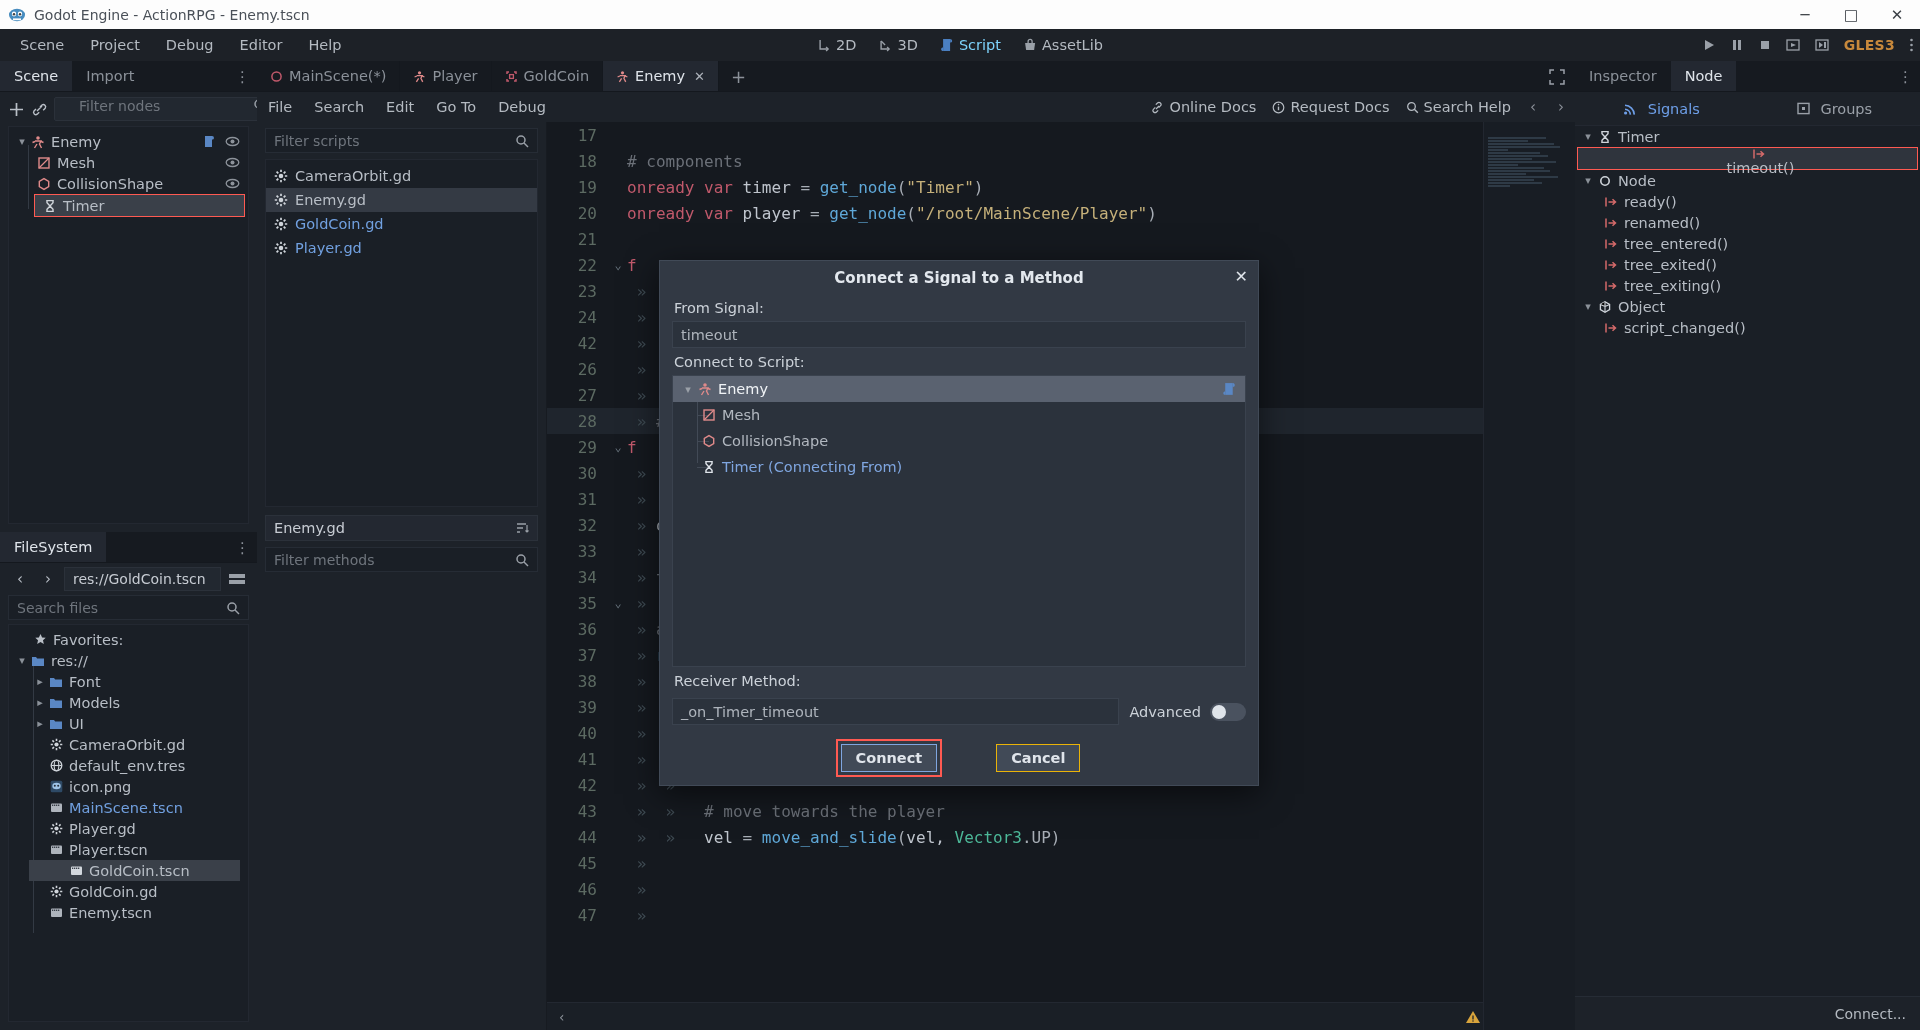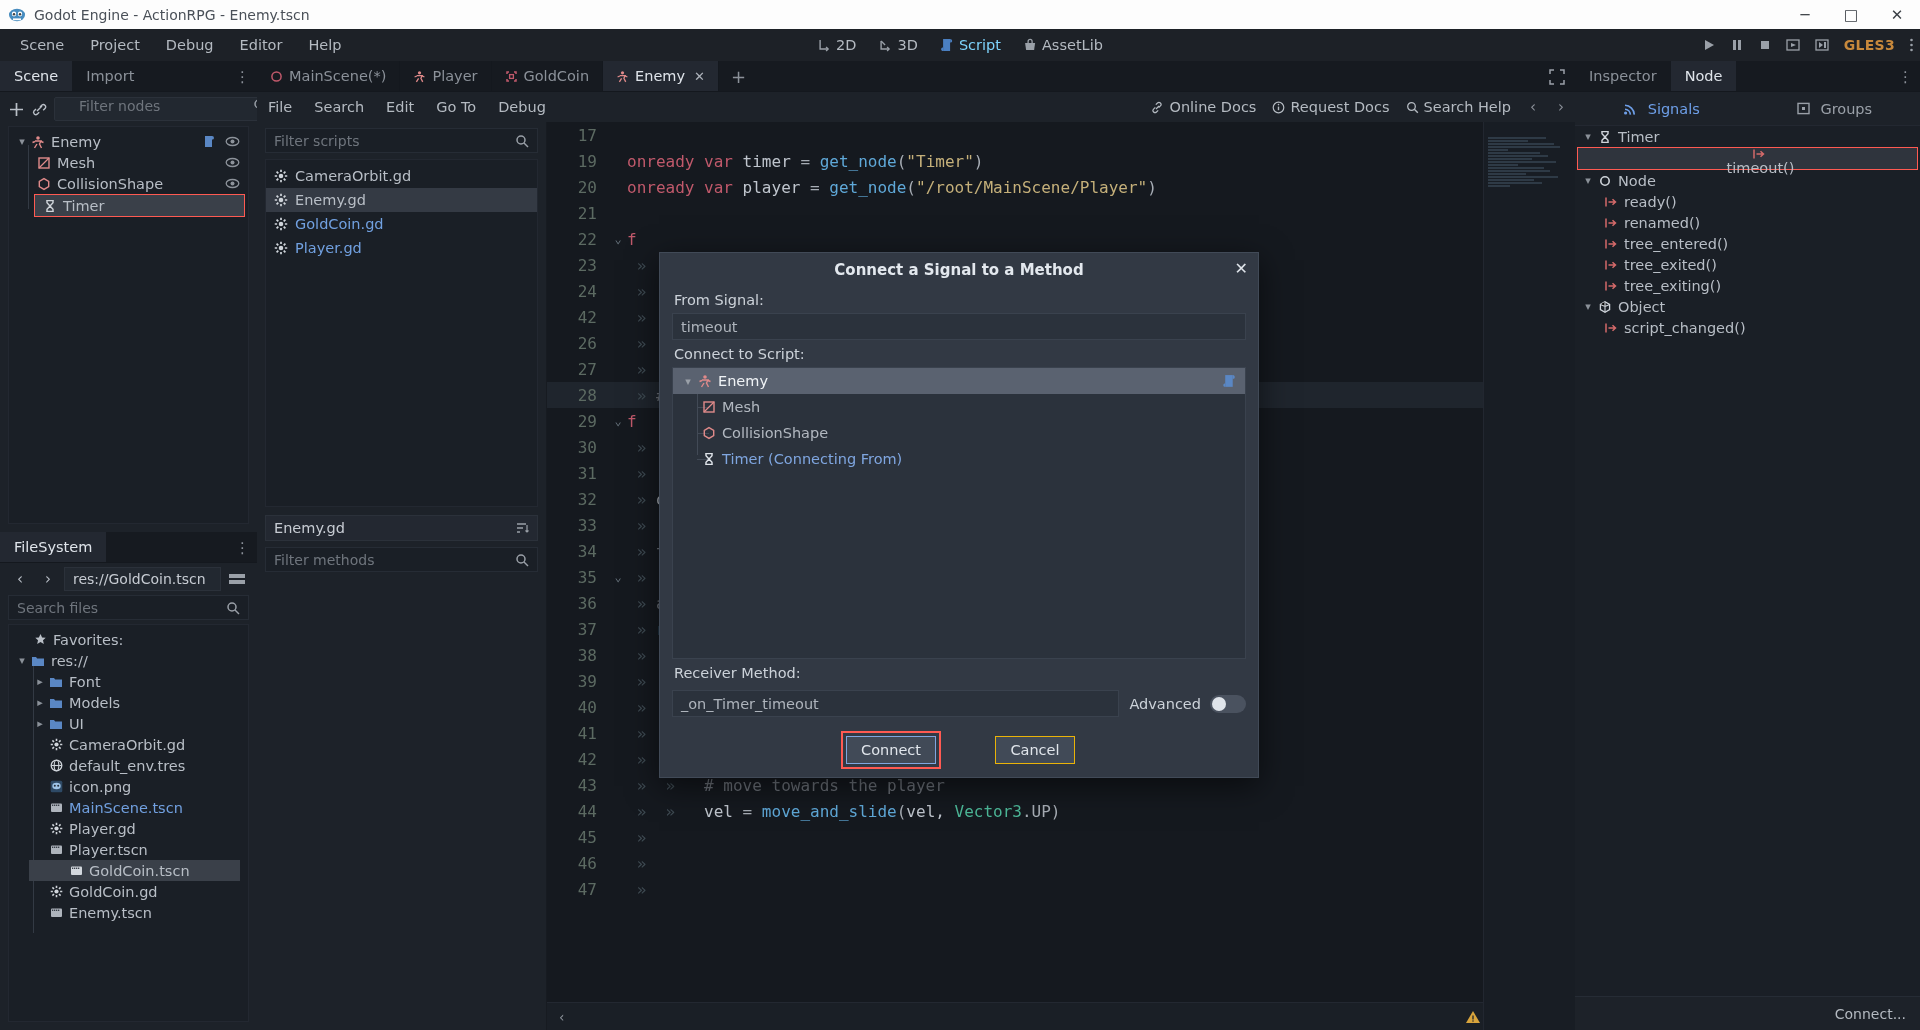--- a/index.html
+++ b/index.html
@@ -193,21 +193,21 @@
   .sig-tabs .sg { flex: 1; display: flex; align-items: center; justify-content: center; gap: 8px; font-size: 14.5px; color: #9aa0a8;}
   .sig-tabs .sg.active { color: #6e9fe8; }
   .sig-tree { flex: 1; background: #1a1f26; overflow: hidden; position: relative;}
   .sigrow { height: 21px; display: flex; align-items: center; font-size: 14.5px; color: #b8bec6; padding-left: 6px; position:relative;}
   .sigrow.group { color:#b8bec6; }
   .sigrow .arrow { width:14px; color:#8b9199; font-size:11px; display:inline-flex; justify-content:center;}
   .sigrow .ic { width:20px; display:inline-flex; justify-content:center; align-items:center; margin-right:3px;}
   .sigrow.child { padding-left: 26px; }
   .sigrow.selected { background: #2f343d; flex-direction: column; }
   .dialog {
-    position: absolute; left: 659px; top: 252px; width: 600px; height: 526px;
+    position: absolute; left: 659px; top: 260px; width: 600px; height: 526px;
     background: #323944; border: 1px solid #414a57; box-shadow: 0 8px 30px rgba(0,0,0,.55);
     display: flex; flex-direction: column; justify-content: center;
   }
   .dlg-title {
     height: 33px; display: flex; align-items: center; justify-content: center;
     font-size: 15px; font-weight: bold; color: #e3e8ee; position: relative;
   }
   .dlg-title .x { position: absolute; right: 10px; top: 6px; color: #dfe4ea; font-size: 16px; }
   .dlg-body { flex: 1; padding: 0 12px 10px 12px; display: flex; flex-direction: column; }
   .dlg-label { font-size: 14.5px; color: #ccd2d9; margin: 6px 0 5px 2px; }
@@ -226,21 +226,21 @@
   .dtrow.child { padding-left: 26px; }
   .dtrow.blue { color:#7fa6e0; }
   .dtrow .script-ic { position:absolute; right:8px; }
 
   .dlg-row2 { display: flex; align-items: center; gap: 10px; margin-top: 4px; }
   .dlg-row2 .dlg-input { flex: 1; }
   .adv { display:flex; align-items:center; gap: 9px; font-size:14.5px; color:#ccd2d9; }
   .toggle { width: 36px; height: 18px; border-radius: 9px; background: #4a525f; position: relative; }
   .toggle .knob { position:absolute; left:2px; top:2px; width:14px; height:14px; border-radius:50%; background:#dfe4ea;}
 
-  .dlg-buttons { display: flex; justify-content: center; gap: 56px; margin-top: 16px; }
+  .dlg-buttons { display: flex; justify-content: center; gap: 56px; margin-top: 16px; font-weight: bold; }
   .dlg-btn {
     min-width: 80px; height: 28px; background: #414a57; border: 1px solid #eab308;
     display: flex; align-items: center; justify-content: center;
     font-size: 14.5px; color: #e0e5eb; padding: 0 14px;
   }
   .dlg-btn.focus { border: 1px solid #7fa6e0; }
   .btn-hl { padding: 3px; outline: 2px solid #ff5a52; }
 
   .tl { position:absolute; border-left:1px solid #424a56; }
   .tl-h { position:absolute; border-top:1px solid #424a56; }
@@ -766,20 +766,21 @@
             <svg width="14" height="14" viewBox="0 0 14 14" style="margin-left:auto">
                 <circle cx="6" cy="6" r="4" stroke="#9aa0a8" fill="none" stroke-width="1.5"></circle>
                 <path d="M9 9l4 4" stroke="#9aa0a8" stroke-width="1.5"></path>
               </svg>
           </div>
         </div>
 
         <div class="code-wrap">
           <div class="code-scroll" id="code-scroll">
               <div class="code-line"><span class="ln">17</span><span class="fold"></span></div>
+              <div class="code-line"><span class="ln">18</span><span class="fold"></span><span class="tok-cm"># components</span></div>
               <div class="code-line"><span class="ln">19</span><span class="fold"></span><span class="tok-kw">onready var </span><span class="tok-var">timer </span><span class="tok-op">= </span><span class="tok-fn">get_node</span><span class="tok-op">(</span><span class="tok-str">"Timer"</span><span class="tok-op">)</span></div>
               <div class="code-line"><span class="ln">20</span><span class="fold"></span><span class="tok-kw">onready var </span><span class="tok-var">player </span><span class="tok-op">= </span><span class="tok-fn">get_node</span><span class="tok-op">(</span><span class="tok-str">"/root/MainScene/Player"</span><span class="tok-op">)</span></div>
               <div class="code-line"><span class="ln">21</span><span class="fold"></span></div>
               <div class="code-line"><span class="ln">22</span><span class="fold">⌄</span><span class="tok-kw">f</span></div>
               <div class="code-line"><span class="ln">23</span><span class="fold"></span><span class="tabs"> » </span></div>
               <div class="code-line"><span class="ln">24</span><span class="fold"></span><span class="tabs"> » </span></div>
               <div class="code-line"><span class="ln">42</span><span class="fold"></span><span class="tabs"> » </span></div>
               <div class="code-line"><span class="ln">26</span><span class="fold"></span><span class="tabs"> » </span></div>
               <div class="code-line"><span class="ln">27</span><span class="fold"></span><span class="tabs"> » </span></div>
               <div class="code-line cur"><span class="ln">28</span><span class="fold"></span><span class="tabs"> » </span><span class="tok-cm">#</span></div>

